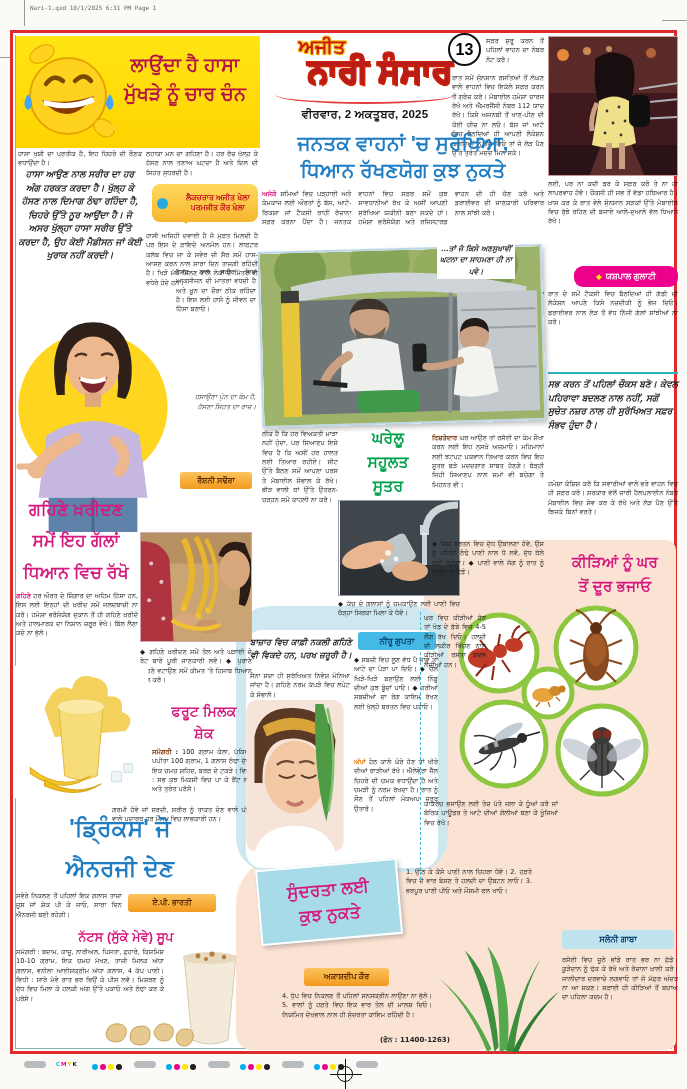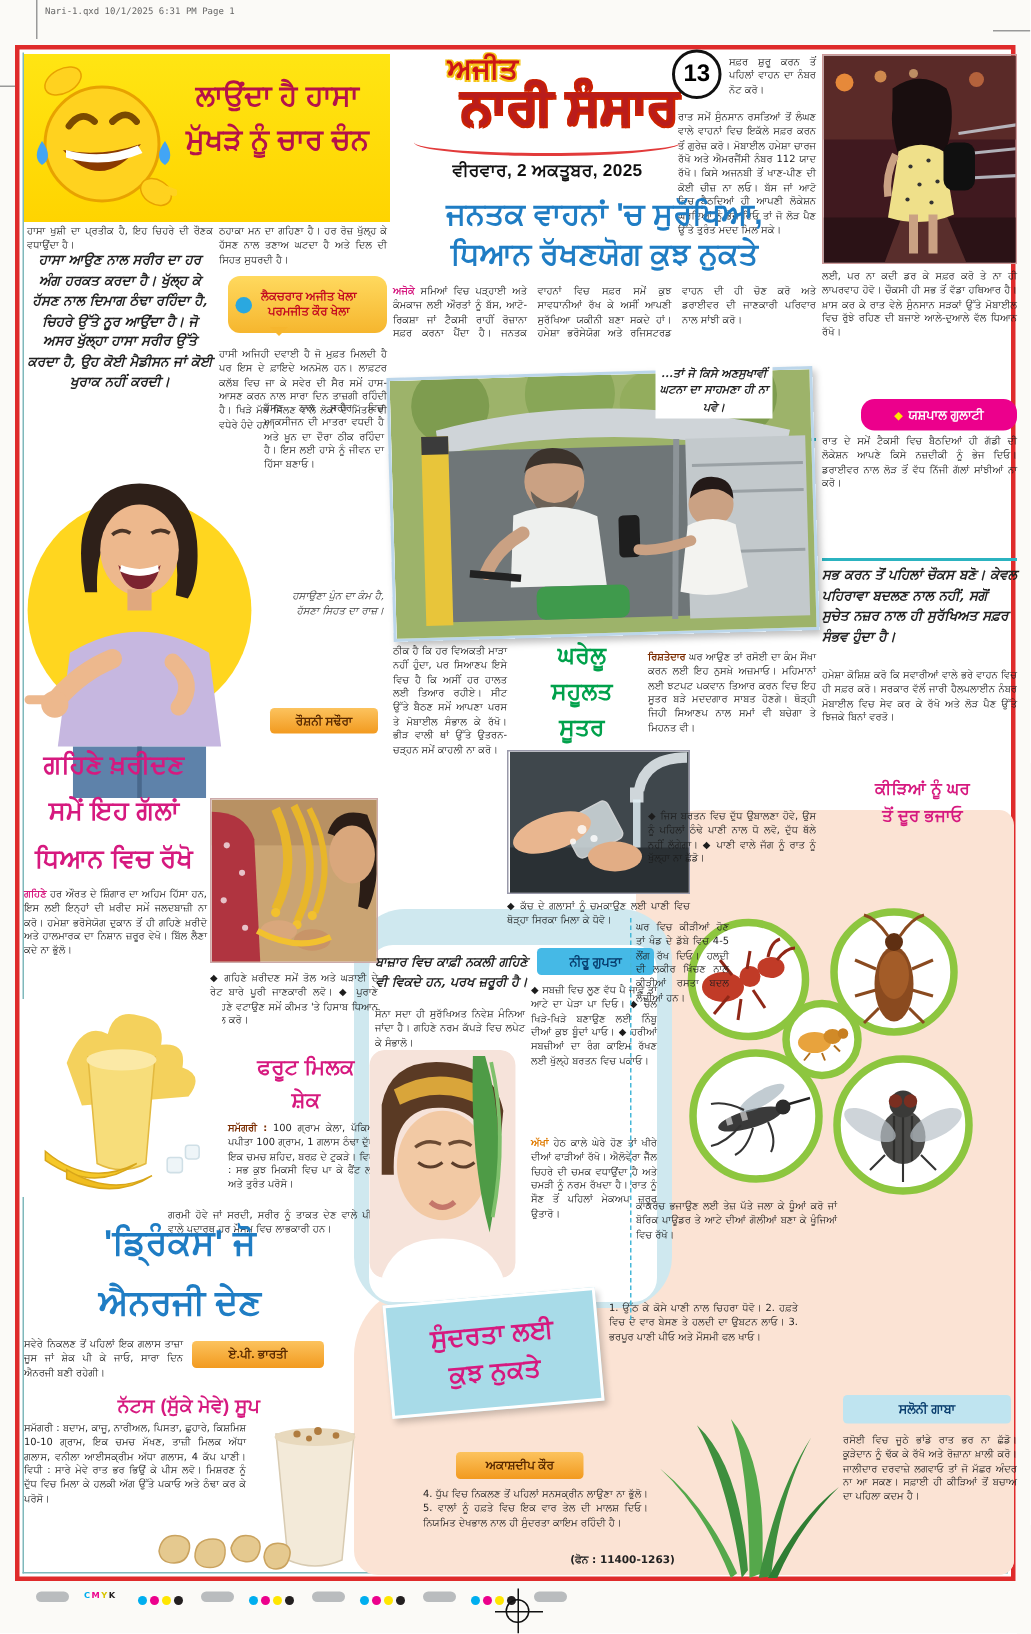--- a/index.html
+++ b/index.html
@@ -9,21 +9,21 @@
   .t{font-size:6.6px;line-height:1.42;text-align:justify;color:#1c1c1c}
   .t b.mag{color:#d6197f}
   .t b.org{color:#e07b00}
   .t b.dk{color:#7a2c00}
   .quote{font-family:"DejaVu Serif",serif;font-style:italic;font-weight:bold;font-size:9px;line-height:1.5;color:#222;text-align:center}
   .hl{font-family:"Liberation Sans","DejaVu Sans",sans-serif;font-weight:900;text-align:center;letter-spacing:.2px}
   .h-mag{color:#d6197f}.h-blue{color:#1f7dc4}.h-green{color:#00a14b}.h-dred{color:#b5124a}
   .byOrange{background:linear-gradient(#fcc35e,#f29a1f);border-radius:3px;color:#5a2a00;font-weight:bold;font-size:8px;display:flex;align-items:center;justify-content:center;font-family:"Liberation Sans",sans-serif}
   .byMag{background:#ec008c;border-radius:9px;color:#fff;font-weight:bold;font-size:8.5px;display:flex;align-items:center;justify-content:center;gap:4px;font-family:"Liberation Sans",sans-serif}
   .byBlue{background:#45b9e6;border-radius:3px;color:#063a6b;font-weight:bold;font-size:8.5px;display:flex;align-items:center;justify-content:center;font-family:"Liberation Sans",sans-serif}
-  .badge{background:linear-gradient(#ffd95e,#f6b62e);border-radius:8px;display:flex;align-items:center;gap:4px;padding:3px 5px}
+  .badge{background:linear-gradient(#ffd95e,#f6b62e);border-radius:8px;display:flex;align-items:center;gap:16px;padding:3px 5px}
   .badge .dot{width:11px;height:11px;border-radius:50%;background:#2aa8e0;flex:0 0 auto}
   .badge .txt{color:#c40c20;font-weight:bold;font-size:7.8px;line-height:1.25;text-align:center;font-family:"Liberation Sans",sans-serif}
   .badge:after{content:"";position:absolute;left:28px;bottom:-8px;border:6px solid transparent;border-top-color:#f6b62e}
   .divider{background:#2bb3c0;height:2px}
   .dashv{border-left:1px dashed #46b8d8}
   .printline{font-family:"DejaVu Sans Mono",monospace;font-size:6px;color:#666}
   .dot{display:inline-block;width:6px;height:6px;border-radius:50%;margin-right:2px}
   .pill{display:inline-block;width:22px;height:7px;border-radius:4px;background:#b9bcbe;margin:0 10px}
   .regletters{font-size:5.5px;font-weight:bold;letter-spacing:1px}
   svg{display:block}
@@ -184,21 +184,21 @@
     </svg>
   </div>
   <div class="abs t" style="left:548px;top:180px;width:130px;height:84px">ਲਈ, ਪਰ ਨਾ ਕਦੀ ਡਰ ਕੇ ਸਫ਼ਰ ਕਰੋ ਤੇ ਨਾ ਹੀ ਲਾਪਰਵਾਹ ਹੋਵੋ। ਚੌਕਸੀ ਹੀ ਸਭ ਤੋਂ ਵੱਡਾ ਹਥਿਆਰ ਹੈ। ਖ਼ਾਸ ਕਰ ਕੇ ਰਾਤ ਵੇਲੇ ਸੁੰਨਸਾਨ ਸੜਕਾਂ ਉੱਤੇ ਮੋਬਾਈਲ ਵਿਚ ਰੁੱਝੇ ਰਹਿਣ ਦੀ ਬਜਾਏ ਆਲੇ-ਦੁਆਲੇ ਵੱਲ ਧਿਆਨ ਰੱਖੋ।</div>
   <div class="abs byMag" style="left:574px;top:266px;width:104px;height:21px">
     <span style="color:#ffe600;font-size:7px">◆</span>
     <span>ਯਸ਼ਪਾਲ ਗੁਲਾਟੀ</span>
   </div>
   <div class="abs t" style="left:548px;top:290px;width:130px;height:80px">ਰਾਤ ਦੇ ਸਮੇਂ ਟੈਕਸੀ ਵਿਚ ਬੈਠਦਿਆਂ ਹੀ ਗੱਡੀ ਦੀ ਲੋਕੇਸ਼ਨ ਆਪਣੇ ਕਿਸੇ ਨਜ਼ਦੀਕੀ ਨੂੰ ਭੇਜ ਦਿਓ। ਡਰਾਈਵਰ ਨਾਲ ਲੋੜ ਤੋਂ ਵੱਧ ਨਿੱਜੀ ਗੱਲਾਂ ਸਾਂਝੀਆਂ ਨਾ ਕਰੋ।</div>
   <div class="abs divider" style="left:548px;top:372px;width:130px"></div>
   <div class="abs quote" style="left:548px;top:378px;width:130px;height:84px;text-align:left">ਸਭ ਕਰਨ ਤੋਂ ਪਹਿਲਾਂ ਚੌਕਸ ਬਣੋ। ਕੇਵਲ ਪਹਿਰਾਵਾ ਬਦਲਣ ਨਾਲ ਨਹੀਂ, ਸਗੋਂ ਸੁਚੇਤ ਨਜ਼ਰ ਨਾਲ ਹੀ ਸੁਰੱਖਿਅਤ ਸਫ਼ਰ ਸੰਭਵ ਹੁੰਦਾ ਹੈ।</div>
-  <div class="abs t" style="left:548px;top:446px;width:130px;height:72px">ਹਮੇਸ਼ਾ ਕੋਸ਼ਿਸ਼ ਕਰੋ ਕਿ ਸਵਾਰੀਆਂ ਵਾਲੇ ਭਰੇ ਵਾਹਨ ਵਿਚ ਹੀ ਸਫ਼ਰ ਕਰੋ। ਸਰਕਾਰ ਵੱਲੋਂ ਜਾਰੀ ਹੈਲਪਲਾਈਨ ਨੰਬਰ ਮੋਬਾਈਲ ਵਿਚ ਸੇਵ ਕਰ ਕੇ ਰੱਖੋ ਅਤੇ ਲੋੜ ਪੈਣ ਉੱਤੇ ਝਿਜਕੇ ਬਿਨਾਂ ਵਰਤੋ।</div>
+  <div class="abs t" style="left:548px;top:480px;width:130px;height:72px">ਹਮੇਸ਼ਾ ਕੋਸ਼ਿਸ਼ ਕਰੋ ਕਿ ਸਵਾਰੀਆਂ ਵਾਲੇ ਭਰੇ ਵਾਹਨ ਵਿਚ ਹੀ ਸਫ਼ਰ ਕਰੋ। ਸਰਕਾਰ ਵੱਲੋਂ ਜਾਰੀ ਹੈਲਪਲਾਈਨ ਨੰਬਰ ਮੋਬਾਈਲ ਵਿਚ ਸੇਵ ਕਰ ਕੇ ਰੱਖੋ ਅਤੇ ਲੋੜ ਪੈਣ ਉੱਤੇ ਝਿਜਕੇ ਬਿਨਾਂ ਵਰਤੋ।</div>
 
   <div class="abs hl h-mag" style="left:14px;top:494px;width:124px;font-size:17px;line-height:1.85">
     <div>ਗਹਿਣੇ ਖ਼ਰੀਦਣ</div>
     <div>ਸਮੇਂ ਇਹ ਗੱਲਾਂ</div>
     <div>ਧਿਆਨ ਵਿਚ ਰੱਖੋ</div>
   </div>
   <div class="abs t" style="left:16px;top:592px;width:122px;height:72px">
     <b class="mag">ਗਹਿਣੇ</b> <span>ਹਰ ਔਰਤ ਦੇ ਸ਼ਿੰਗਾਰ ਦਾ ਅਹਿਮ ਹਿੱਸਾ ਹਨ, ਇਸ ਲਈ ਇਨ੍ਹਾਂ ਦੀ ਖ਼ਰੀਦ ਸਮੇਂ ਜਲਦਬਾਜ਼ੀ ਨਾ ਕਰੋ। ਹਮੇਸ਼ਾ ਭਰੋਸੇਯੋਗ ਦੁਕਾਨ ਤੋਂ ਹੀ ਗਹਿਣੇ ਖ਼ਰੀਦੋ ਅਤੇ ਹਾਲਮਾਰਕ ਦਾ ਨਿਸ਼ਾਨ ਜ਼ਰੂਰ ਵੇਖੋ। ਬਿੱਲ ਲੈਣਾ ਕਦੇ ਨਾ ਭੁੱਲੋ।</span>
   </div>
   <div class="abs" style="left:140px;top:532px;width:112px;height:110px;overflow:hidden;border:1px solid #caa">
@@ -354,21 +354,21 @@
       <g>
         <path d="M67 105 Q58 42 38 6 Q66 32 71 100z" fill="#3e8f3e"></path>
         <path d="M72 105 Q72 34 60 2 Q84 30 80 102z" fill="#55a84b"></path>
         <path d="M78 105 Q90 48 112 14 Q92 50 86 104z" fill="#3e8f3e"></path>
         <path d="M60 105 Q42 60 14 34 Q44 58 64 102z" fill="#55a84b"></path>
         <path d="M84 105 Q104 66 130 46 Q104 72 90 105z" fill="#2f7d33"></path>
       </g>
     </svg>
   </div>
 
-  <div class="abs hl h-mag" style="left:552px;top:518px;width:126px;font-size:11px;line-height:1.6">
+  <div class="abs hl h-mag" style="left:552px;top:550px;width:126px;font-size:15px;line-height:1.6">
     <div>ਕੀੜਿਆਂ ਨੂੰ ਘਰ</div>
     <div>ਤੋਂ ਦੂਰ ਭਜਾਓ</div>
   </div>
   <div class="abs dashv" style="left:420px;top:612px;height:268px"></div>
   <div class="abs" style="left:436px;top:598px;width:240px;height:274px">
     <svg width="240" height="274" viewBox="0 0 240 274">
       <g fill="#fff" stroke="#8dc63f" stroke-width="5">
         <circle cx="63" cy="55" r="38"></circle>
         <circle cx="160" cy="50" r="40"></circle>
         <circle cx="68" cy="146" r="42"></circle>

